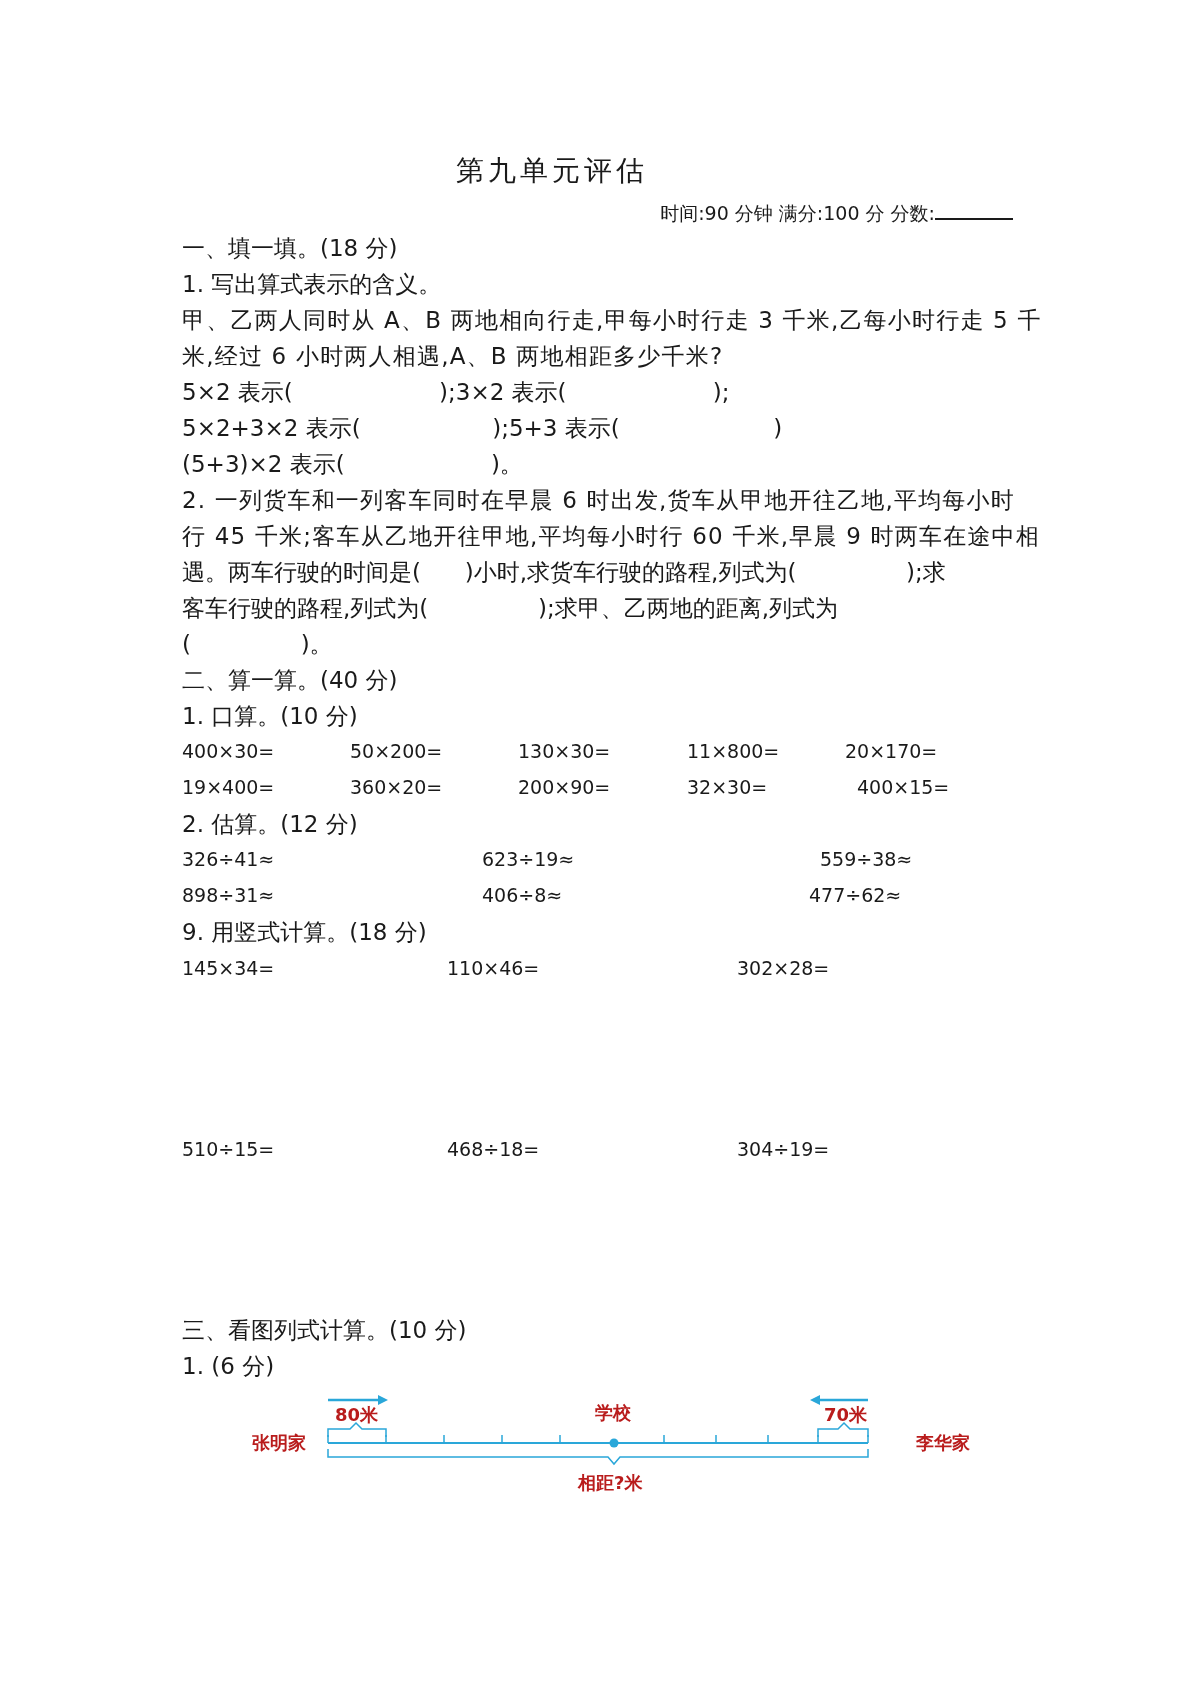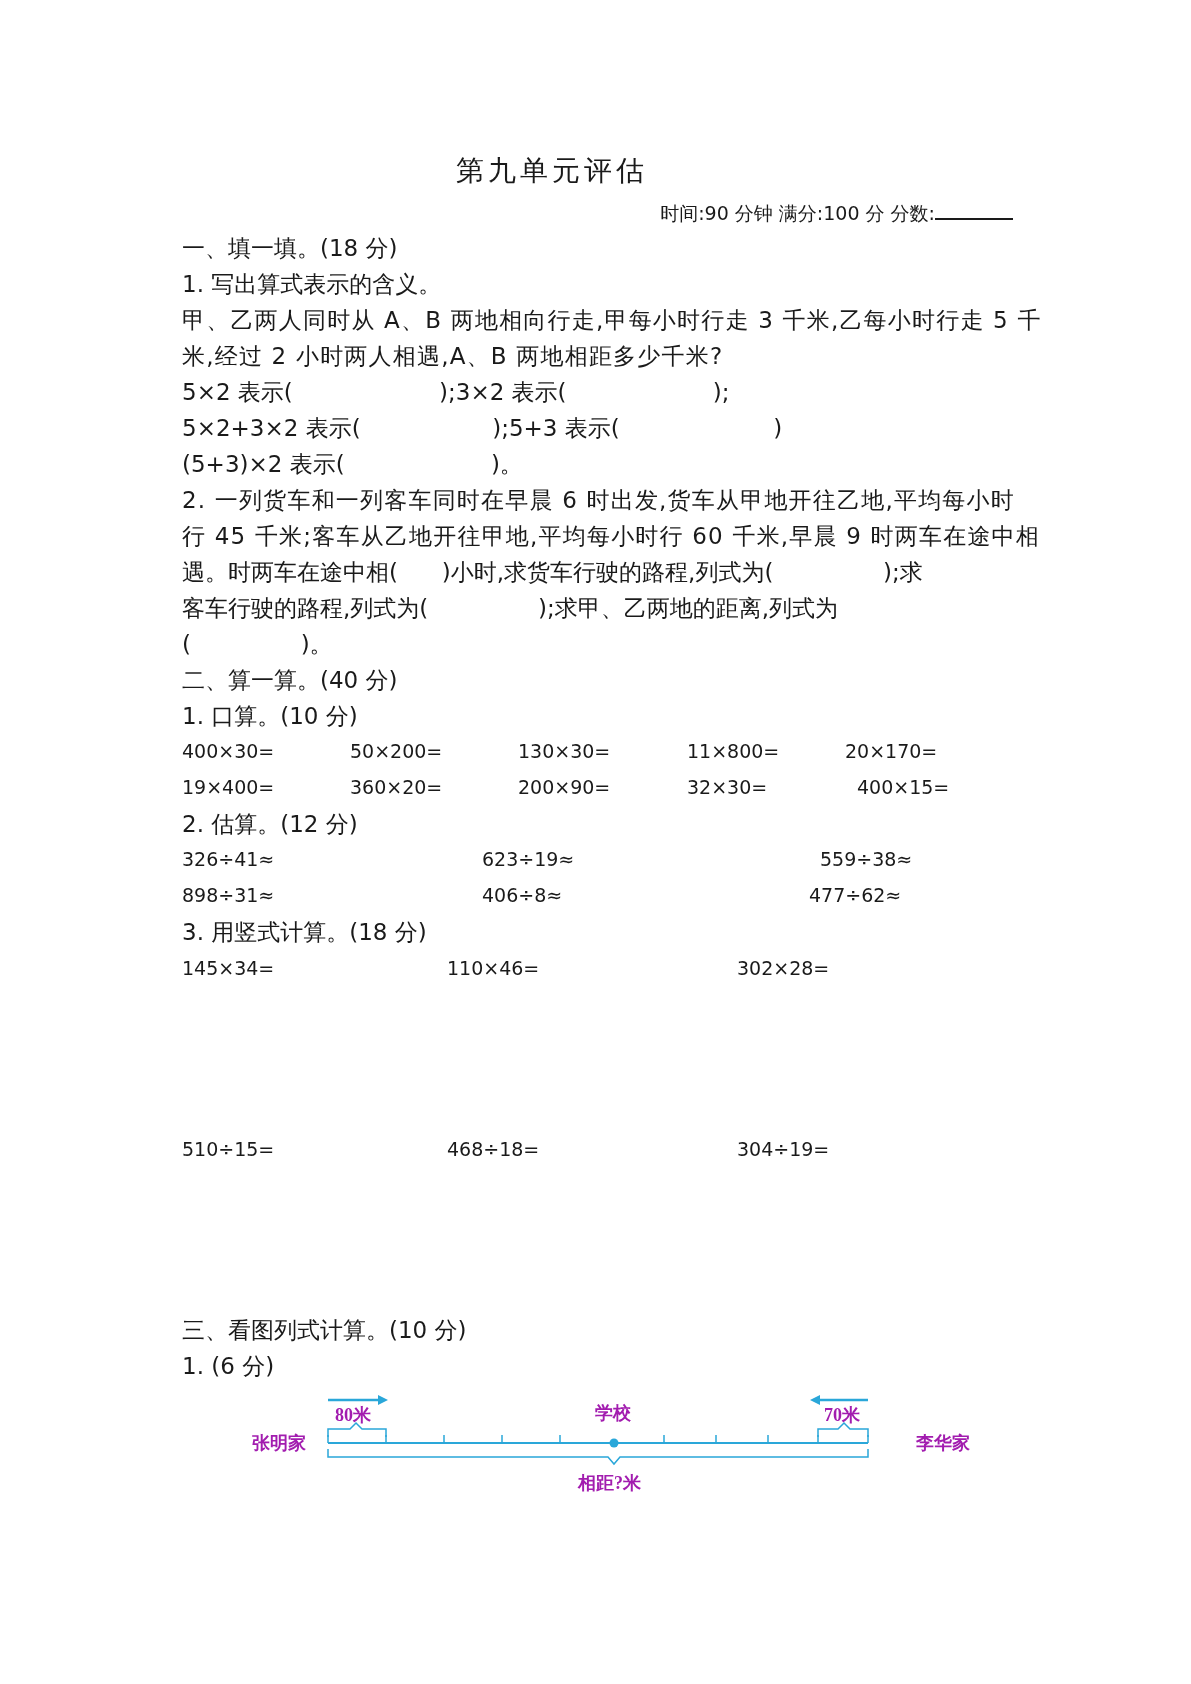--- a/index.html
+++ b/index.html
@@ -7,43 +7,43 @@
          font-family: "DejaVu Sans", "Liberation Sans", sans-serif; color: #1a1a1a; }
   .abs { position: absolute; white-space: nowrap; }
   .title { left: 0; width: 1104px; top: 152px; text-align: center; font-size: 28px; letter-spacing: 4px; }
   .meta { right: 178px; top: 200px; font-size: 19px; }
   .meta span { }
   .blank-line { display: inline-block; width: 78px; border-bottom: 2px solid #1a1a1a; height: 18px; vertical-align: baseline; }
   .line { left: 182px; font-size: 23px; line-height: 24px; }
   .row { position: absolute; left: 182px; font-size: 19px; }
   .row span { position: absolute; white-space: nowrap; }
   .diagram { position: absolute; left: 240px; top: 1385px; width: 700px; height: 120px; }
-  .dlabel { position: absolute; font-size: 18px; font-weight: bold; white-space: nowrap; color: #a21caf; font-family: Liberation Serif, serif; }
+  .dlabel { position: absolute; font-size: 18px; font-weight: bold; white-space: nowrap; color: #b91c1c; }
 </style>
 </head>
 <body>
 
 <div class="abs title">第九单元评估</div>
 <div class="abs meta">
   <span>时间:90 分钟</span>
   <span>满分:100 分</span>
   <span><span style="margin:0">分数:</span><span style="margin:0" class="blank-line"></span></span>
 </div>
 
 <div class="abs line" style="top:236px">一、填一填。(18 分)</div>
 <div class="abs line" style="top:272px">1.  写出算式表示的含义。</div>
 <div class="abs line" style="top:308px; letter-spacing:1.2px">甲、乙两人同时从 A、B 两地相向行走,甲每小时行走 3 千米,乙每小时行走 5 千</div>
-<div class="abs line" style="top:344px; letter-spacing:1.2px">米,经过 2 小时两人相遇,A、B 两地相距多少千米?</div>
+<div class="abs line" style="top:344px; letter-spacing:1.2px">米,经过 6 小时两人相遇,A、B 两地相距多少千米?</div>
 <div class="abs line" style="top:380px; white-space:pre">5×2 表示(                    );3×2 表示(                    );</div>
 <div class="abs line" style="top:416px; white-space:pre">5×2+3×2 表示(                  );5+3 表示(                     )</div>
 <div class="abs line" style="top:452px; white-space:pre">(5+3)×2 表示(                    )。</div>
 
 <div class="abs line" style="top:488px; letter-spacing:1.2px">2.  一列货车和一列客车同时在早晨 6 时出发,货车从甲地开往乙地,平均每小时</div>
 <div class="abs line" style="top:524px; letter-spacing:1.2px">行 45 千米;客车从乙地开往甲地,平均每小时行 60 千米,早晨 9 时两车在途中相</div>
-<div class="abs line" style="top:560px; white-space:pre">遇。时两车在途中相(      )小时,求货车行驶的路程,列式为(               );求</div>
+<div class="abs line" style="top:560px; white-space:pre">遇。两车行驶的时间是(      )小时,求货车行驶的路程,列式为(               );求</div>
 <div class="abs line" style="top:596px; white-space:pre">客车行驶的路程,列式为(               );求甲、乙两地的距离,列式为</div>
 <div class="abs line" style="top:632px; white-space:pre">(               )。</div>
 
 <div class="abs line" style="top:668px">二、算一算。(40 分)</div>
 <div class="abs line" style="top:704px">1.  口算。(10 分)</div>
 <div class="row" style="top:740px">
   <span style="left:0">400×30=</span>
   <span style="left:168px">50×200=</span>
   <span style="left:336px">130×30=</span>
   <span style="left:505px">11×800=</span>
@@ -62,21 +62,21 @@
   <span style="left:0">326÷41≈</span>
   <span style="left:300px">623÷19≈</span>
   <span style="left:638px">559÷38≈</span>
 </div>
 <div class="row" style="top:884px">
   <span style="left:0">898÷31≈</span>
   <span style="left:300px">406÷8≈</span>
   <span style="left:627px">477÷62≈</span>
 </div>
 
-<div class="abs line" style="top:920px">3.  用竖式计算。(18 分)</div>
+<div class="abs line" style="top:920px">9.  用竖式计算。(18 分)</div>
 <div class="row" style="top:957px">
   <span style="left:0">145×34=</span>
   <span style="left:265px">110×46=</span>
   <span style="left:555px">302×28=</span>
 </div>
 <div class="row" style="top:1138px">
   <span style="left:0">510÷15=</span>
   <span style="left:265px">468÷18=</span>
   <span style="left:555px">304÷19=</span>
 </div>

